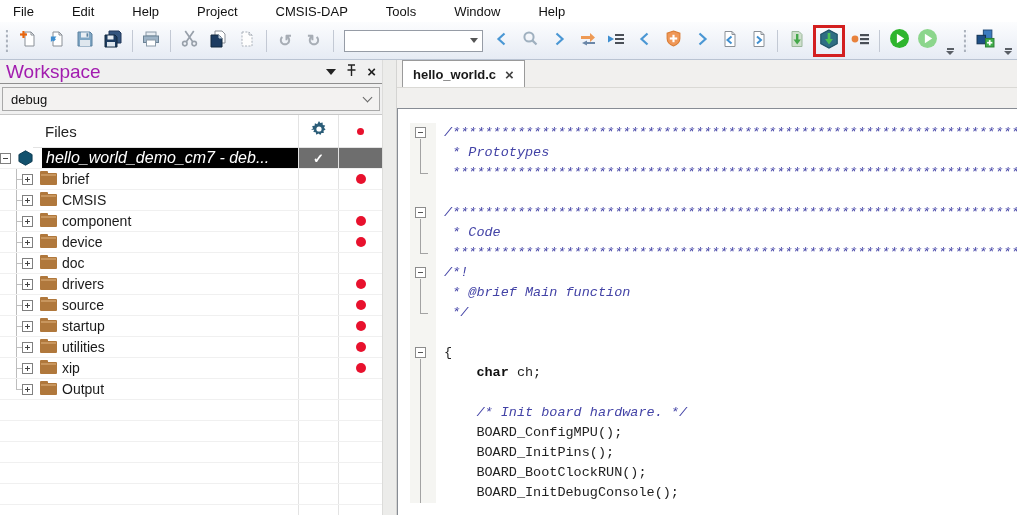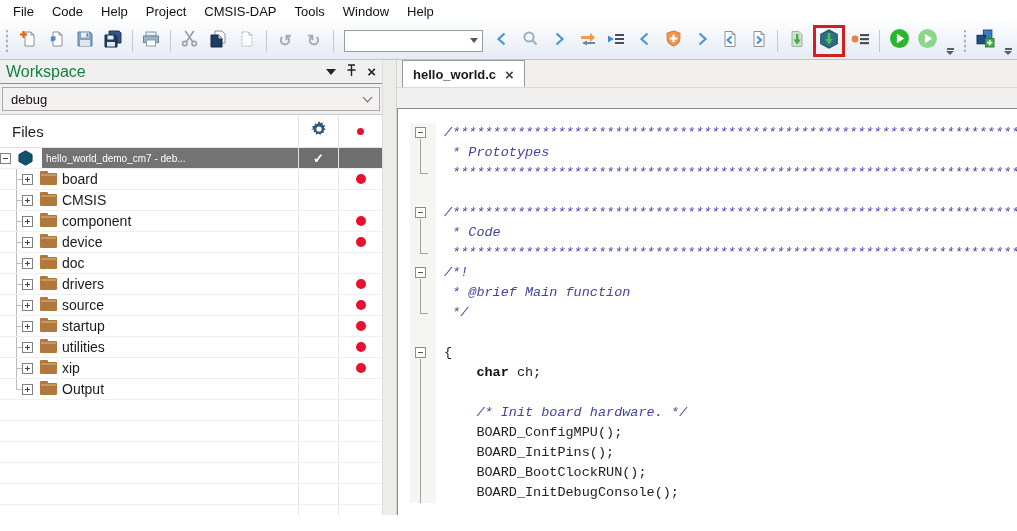--- a/index.html
+++ b/index.html
@@ -1,21 +1,21 @@
 <!DOCTYPE html>
 <html><head>
 <meta charset="utf-8">
 <style>
   * { margin:0; padding:0; box-sizing:border-box; }
   html,body { width:1017px; height:531px; overflow:hidden; background:#fff;
               font-family:"Liberation Sans", sans-serif; }
   #app { width:1017px; height:531px; display:flex; flex-direction:column; background:#fff; }
 
   
-  #menubar { height:22px; background:#ffffff; display:flex; align-items:center; padding-left:4px; flex:none; }
+  #menubar { height:22px; background:#ffffff; display:flex; align-items:center; padding-left:4px; flex:none;gap:20px; }
   .menu-item { font-size:13px; color:#111; padding:2px 9px; cursor:default; }
 
   
   #toolbar { height:38px; flex:none; display:flex; align-items:center; gap:3px; padding:0 2px;
              background:linear-gradient(#fcfdfe,#e6ebf4); border-bottom:1px solid #b9c3d2; }
   .grip { width:6px; height:22px; margin:0 2px;
           background:radial-gradient(circle, #9aa2ae 1px, transparent 1.3px); background-size:4px 5px; background-position:center; }
   .tsep { width:1px; height:22px; background:#c3c9d4; margin:0 3px; }
   .tbtn { width:26px; height:26px; display:flex; align-items:center; justify-content:center; border-radius:3px; }
   .glyph { font-size:16px; color:#a7adb5; font-weight:bold; line-height:1; }
@@ -27,55 +27,55 @@
   .ovf .bar { width:7px; height:2px; background:#5a5f66; }
   .ovf .tri { width:0; height:0; border-left:4px solid transparent; border-right:4px solid transparent; border-top:4px solid #5a5f66; }
 
   
   #main { height:455px; flex:none; display:flex; }
 
   
   #workspace-panel { width:382px; flex:none; display:flex; flex-direction:column; background:#f0f0f0; }
   .panel-header { height:24px; flex:none; display:flex; align-items:center; padding:0 6px;
                   background:#f0f0f0; border-bottom:1px solid #8f8f8f; }
-  .panel-title { font-size:16px; color:#15803d; flex:1; }
+  .panel-title { font-size:19px; color:#a21caf; flex:1; }
   .ph-icons { display:flex; align-items:center; gap:10px; }
   .tri-down { width:0; height:0; border-left:5px solid transparent; border-right:5px solid transparent; border-top:6px solid #222; }
   .close-x { font-size:15px; font-weight:bold; color:#222; line-height:1; }
   .config-row { height:30px; flex:none; display:flex; align-items:center; padding:0 2px; background:#f0f0f0; }
   .config-select { flex:1; height:24px; background:#f3f2f1; border:1px solid #a9a9a9; display:flex; align-items:center;
                    padding:0 8px; font-size:13px; color:#111; }
   .config-select .lbl { flex:1; }
   .cs-chev { width:7px; height:7px; border-right:1.5px solid #666; border-bottom:1.5px solid #666; transform:rotate(45deg); margin-top:-4px; }
 
   
   #tree { flex:1; background:#fff; border-top:1px solid #c8c8c8; overflow:hidden; display:flex; flex-direction:column; }
   .trow { display:flex; flex:none; height:21px; border-bottom:1px solid #f0f0f0; }
-  .thead { height:33px; border-bottom:1px solid #e3e3e3; }
+  .thead { height:33px; border-bottom:1px solid #e3e3e3;margin-left:33px; }
   .tc-label { flex:1; position:relative; display:flex; align-items:center; overflow:hidden; }
   .tc-gear { width:40px; flex:none; border-left:1px solid #e3e3e3; display:flex; align-items:center; justify-content:center; }
   .tc-dot  { width:44px; flex:none; border-left:1px solid #e3e3e3; display:flex; align-items:center; justify-content:center; }
   .thead .tc-label span { font-size:15px; color:#222; padding-left:12px; }
   .dot { width:10px; height:10px; border-radius:50%; background:#e8112d; }
   .dot.small { width:7px; height:7px; }
   .ebox { position:absolute; width:11px; height:11px; border:1px solid #808080; background:#fff; top:5px; }
   .ebox i { position:absolute; left:2px; top:4px; width:5px; height:1px; background:#444; }
   .ebox.plus i:last-child { left:4px; top:2px; width:1px; height:5px; }
   .guide-v { position:absolute; left:16px; top:0; height:100%; border-left:1px solid #bdbdbd; }
   .guide-v.half { height:11px; }
   .guide-h { position:absolute; left:16px; top:10px; width:7px; border-top:1px solid #bdbdbd; }
   .folder { position:absolute; left:40px; top:4px; width:17px; height:12px; background:#b0783c; border-radius:1px; }
   .folder:before { content:""; position:absolute; left:0; top:-2px; width:8px; height:3px; background:#b0783c; border-radius:1px 1px 0 0; }
   .folder:after { content:""; position:absolute; left:1px; top:1px; width:15px; height:2px; background:#c8965e; }
   .hex-icon { position:absolute; left:18px; top:2px; }
   .tlabel { font-size:14px; color:#1a1a1a; white-space:nowrap; }
   .item-label { position:absolute; left:62px; }
   .sel-bg { background:#6e6e6e !important; }
   .root-label { position:absolute; left:42px; right:0; top:0; bottom:0; display:flex; align-items:center; padding-left:4px;
-                background:#737373; color:#fff; font-size:10px; white-space:nowrap; overflow:hidden; }
+                background:#000000; color:#fff; font-size:16px; white-space:nowrap; overflow:hidden;font-style:italic; }
   .check { color:#fff; font-size:13px; font-weight:bold; }
 
   
   #splitter { width:15px; flex:none; background:#ececea; border-left:1px solid #dcdcda; border-right:1px solid #d4d4d2; }
 
   
   #editor { flex:1; display:flex; flex-direction:column; background:#f1f0ee; min-width:0; }
   .tabbar { height:28px; flex:none; display:flex; align-items:flex-end; padding-left:5px; background:#f1f0ee; border-bottom:1px solid #dad9d5; }
   .tab { height:27px; background:#fff; border:1px solid #9a9a9a; border-bottom:none; display:flex; align-items:center;
          padding:0 10px; gap:9px; }
@@ -101,21 +101,21 @@
 
   #footer { height:16px; flex:none; background:#fff; }
 </style>
 </head>
 <body>
 
 <div id="app">
 
   <div id="menubar">
       <span class="menu-item">File</span>
-      <span class="menu-item">Code</span>
+      <span class="menu-item">Edit</span>
       <span class="menu-item">Help</span>
       <span class="menu-item">Project</span>
       <span class="menu-item">CMSIS-DAP</span>
       <span class="menu-item">Tools</span>
       <span class="menu-item">Window</span>
       <span class="menu-item">Help</span>
     </div>
 
   <div id="toolbar">
     <div class="grip"></div>
@@ -423,21 +423,21 @@
             </div>
             <div class="trow">
               <div class="tc-label">
                 <span class="guide-v"></span>
                 <span class="guide-h"></span>
                 <span class="ebox plus" style="left: 22px;">
                   <i></i>
                   <i></i>
                 </span>
                 <span class="folder"></span>
-                <span class="tlabel item-label">board</span>
+                <span class="tlabel item-label">brief</span>
               </div>
               <div class="tc-gear"></div>
               <div class="tc-dot">
                 <span class="dot"></span>
               </div>
             </div>
             <div class="trow">
               <div class="tc-label">
                 <span class="guide-v"></span>
                 <span class="guide-h"></span>

